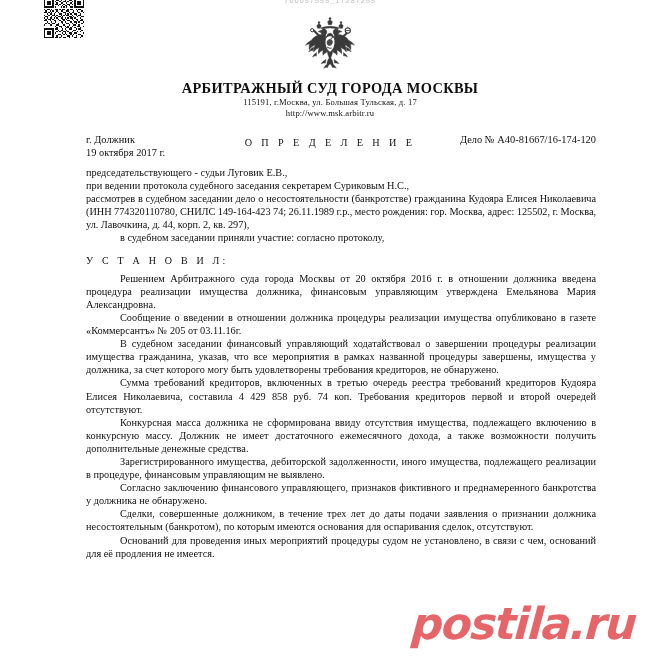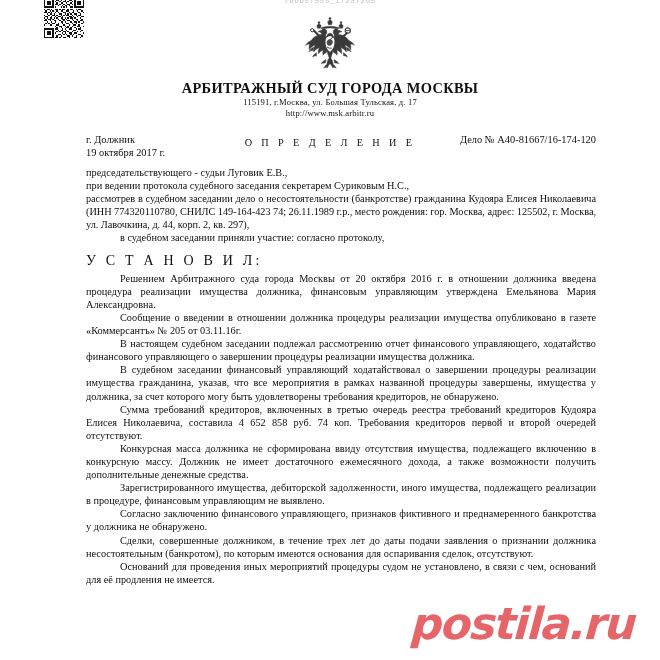--- a/index.html
+++ b/index.html
@@ -128,21 +128,21 @@
   .p-ind { text-indent: 34px; }
   .tight { letter-spacing: -0.05px; }
 
   .spacer-s { height: 5px; }
   .spacer-m { height: 9px; }
 
   .heading-ustanovil {
     text-align: center;
     text-indent: 0 !important;
     letter-spacing: 3.2px;
-    font-size: 14px;
+    font-size: 10px;
     white-space: nowrap;
   }
   .center-line {
     text-align: center !important;
     text-indent: 0 !important;
   }
 
   
   .watermark {
     position: absolute;
@@ -454,23 +454,22 @@
     <p>при ведении протокола судебного заседания секретарем Суриковым Н.С.,</p>
     <p class="tight">рассмотрев в судебном заседании дело о несостоятельности (банкротстве) гражданина Кудояра Елисея Николаевича (ИНН 774320110780, СНИЛС 149-164-423 74; 26.11.1989 г.р., место рождения: гор. Москва, адрес: 125502, г. Москва, ул. Лавочкина, д. 44, корп. 2, кв. 297),</p>
     <p class="p-ind" style="text-align:left;">в судебном заседании приняли участие: согласно протоколу,</p>
 
     <div class="spacer-m"></div>
     <p class="heading-ustanovil">У С Т А Н О В И Л:</p>
     <div class="spacer-s"></div>
 
     <p class="p-ind">Решением Арбитражного суда города Москвы от 20 октября 2016 г. в отношении должника введена процедура реализации имущества должника, финансовым управляющим утверждена Емельянова Мария Александровна.</p>
     <p class="p-ind">Сообщение о введении в отношении должника процедуры реализации имущества опубликовано в газете «Коммерсантъ» № 205 от 03.11.16г.</p>
-    <p class="p-ind">В настоящем судебном заседании подлежал рассмотрению отчет финансового управляющего,  ходатайство финансового управляющего о завершении процедуры реализации имущества должника.</p>
     <p class="p-ind">В судебном заседании финансовый управляющий ходатайствовал о завершении процедуры реализации имущества гражданина, указав, что все мероприятия в рамках названной процедуры завершены, имущества у должника, за счет которого могу быть удовлетворены требования кредиторов, не обнаружено.</p>
-    <p class="p-ind">Сумма требований кредиторов, включенных в третью очередь реестра требований кредиторов Кудояра Елисея Николаевича, составила 4 652 858 руб. 74 коп. Требования кредиторов первой и второй очередей отсутствуют.</p>
+    <p class="p-ind">Сумма требований кредиторов, включенных в третью очередь реестра требований кредиторов Кудояра Елисея Николаевича, составила 4 429 858 руб. 74 коп. Требования кредиторов первой и второй очередей отсутствуют.</p>
     <p class="p-ind">Конкурсная масса должника не сформирована ввиду отсутствия имущества, подлежащего включению в конкурсную массу. Должник не имеет достаточного ежемесячного дохода, а также возможности получить дополнительные денежные средства.</p>
     <p class="p-ind">Зарегистрированного имущества, дебиторской задолженности, иного имущества, подлежащего реализации в процедуре, финансовым управляющим не выявлено.</p>
     <p class="p-ind">Согласно заключению финансового управляющего, признаков фиктивного и преднамеренного банкротства у должника не обнаружено.</p>
     <p class="p-ind">Сделки, совершенные должником, в течение трех лет до даты подачи заявления о признании должника несостоятельным (банкротом), по которым имеются основания для оспаривания сделок, отсутствуют.</p>
     <p class="p-ind">Оснований для проведения иных мероприятий процедуры судом не установлено, в связи с чем, оснований для её продления не имеется.</p>
   </div>
 
   <div class="watermark">postila.ru</div>
 
 </div>

